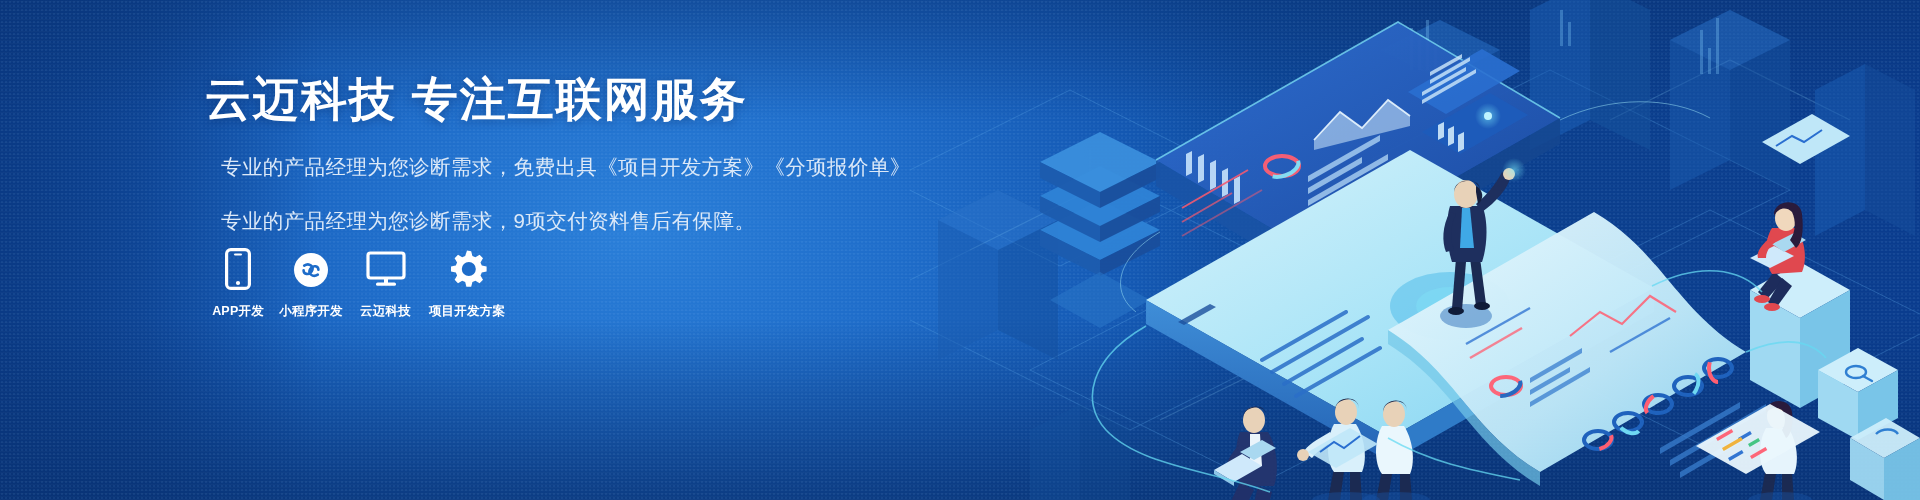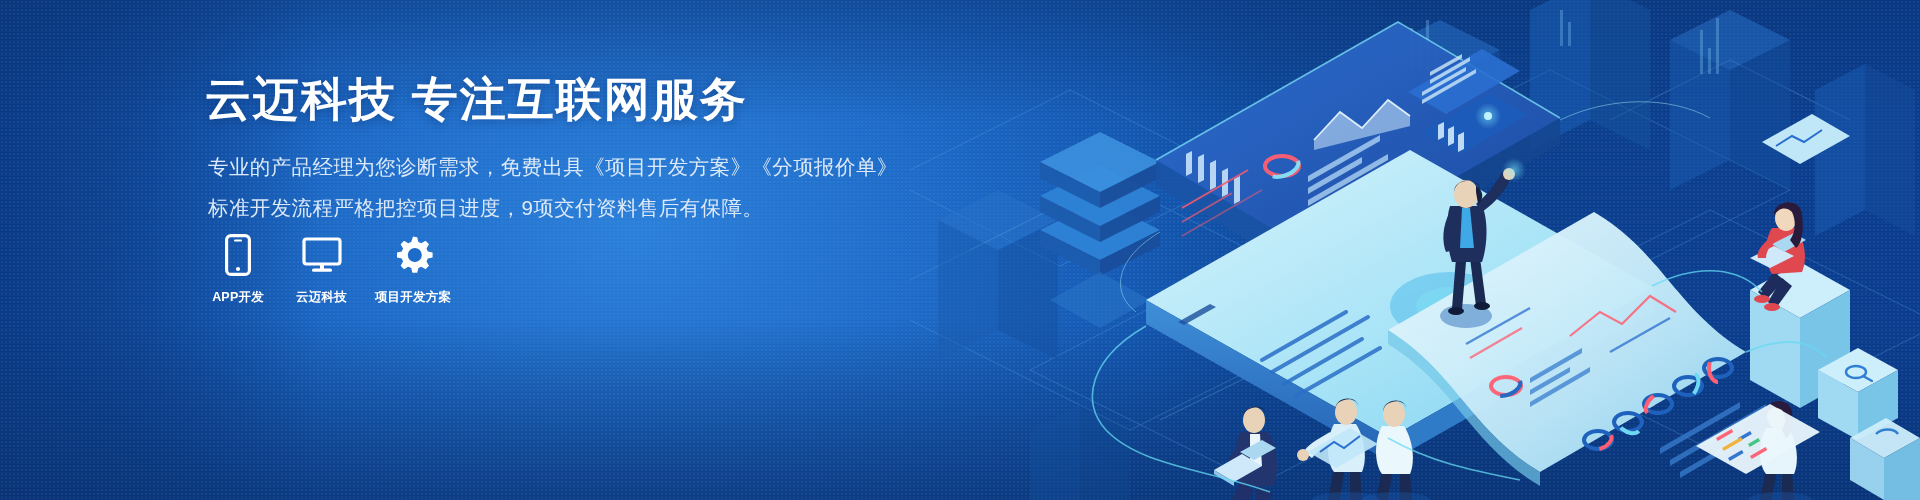--- a/index.html
+++ b/index.html
@@ -42,27 +42,27 @@
   }
 
   
   .content{position:absolute;left:205px;top:72px;width:700px;z-index:20;}
   .headline{
     font-size:46px;font-weight:bold;color:#ffffff;letter-spacing:2px;
     line-height:1.18;margin:0 0 22px 0;white-space:nowrap;
     text-shadow:0 2px 10px rgba(0,30,80,.35);
   }
   .sub{
-    font-size:20.5px;color:#dce9f8;line-height:1.85;margin:3px;white-space:nowrap;
+    font-size:20.5px;color:#dce9f8;line-height:1.85;margin:16px;white-space:nowrap;
     letter-spacing:.4px;font-weight:400;
   }
   
   .icons{
-    position:absolute;left:203px;top:230px;display:flex;align-items:flex-end;
-    gap:12px;z-index:20;
+    position:absolute;left:203px;top:244px;display:flex;align-items:flex-end;
+    gap:2px;z-index:20;
   }
   .icon-item{
     display:flex;flex-direction:column;align-items:center;width:74px;margin-right:0px;
   }
   .icon-box{height:46px;display:flex;align-items:flex-end;justify-content:center;}
   .icon-label{
     margin-top:13px;font-size:12.5px;color:#ffffff;white-space:nowrap;font-weight:bold;
     letter-spacing:.2px;
   }
   .icon-item.w1{width:70px}
@@ -472,36 +472,46 @@
       <path d="M650 120 C 700 96, 760 96, 800 118"></path>
       <path d="M250 232 C 206 258, 200 292, 226 312"></path>
     </g>
 
   </svg>
   </div>
 
   <div class="content">
     <h1 class="headline">云迈科技 专注互联网服务</h1>
     <p class="sub">专业的产品经理为您诊断需求，免费出具《项目开发方案》《分项报价单》</p>
-    <p class="sub">标准开发流程严格把控项目进度，9项交付资料售后有保障。</p>
+    <p class="sub">专业的产品经理为您诊断需求，9项交付资料售后有保障。</p>
   </div>
 
   <div class="icons">
 
     <div class="icon-item w1">
       <div class="icon-box">
         <svg width="26" height="42" viewBox="0 0 26 42">
           <rect x="1.6" y="1.6" width="22.8" height="38.8" rx="4.2" ry="4.2" fill="none" stroke="#ffffff" stroke-width="3.2"></rect>
           <rect x="9" y="5.4" width="8" height="2.2" rx="1.1" fill="#ffffff"></rect>
           <circle cx="13" cy="35" r="2.1" fill="#ffffff"></circle>
         </svg>
       </div>
       <span class="icon-label">APP开发</span>
     </div>
 
+    <div class="icon-item w2">
+      <div class="icon-box">
+        <svg width="40" height="42" viewBox="0 0 40 42">
+          <circle cx="20" cy="22" r="17" fill="#ffffff"></circle>
+          <path d="M13.2 17.6 C 18.4 14.2, 23.6 19.0, 20.6 23.4 C 17.8 27.6, 12.6 26.2, 12.6 22.4" fill="none" stroke="#1e6cc9" stroke-width="2.6" stroke-linecap="round"></path>
+          <path d="M26.8 26.6 C 21.6 30.0, 16.4 25.2, 19.4 20.8 C 22.2 16.6, 27.4 18.0, 27.4 21.8" fill="none" stroke="#1e6cc9" stroke-width="2.6" stroke-linecap="round"></path>
+        </svg>
+      </div>
+      <span class="icon-label">小程序开发</span>
+    </div>
 
 
     <div class="icon-item w4">
       <div class="icon-box">
         <svg width="40" height="42" viewBox="0 0 40 42">
           <rect x="2" y="5" width="36" height="25" rx="2.4" ry="2.4" fill="none" stroke="#ffffff" stroke-width="3.2"></rect>
           <rect x="18" y="30" width="4" height="5" fill="#ffffff"></rect>
           <rect x="10" y="34.6" width="20" height="3.2" rx="1.6" fill="#ffffff"></rect>
         </svg>
       </div>

